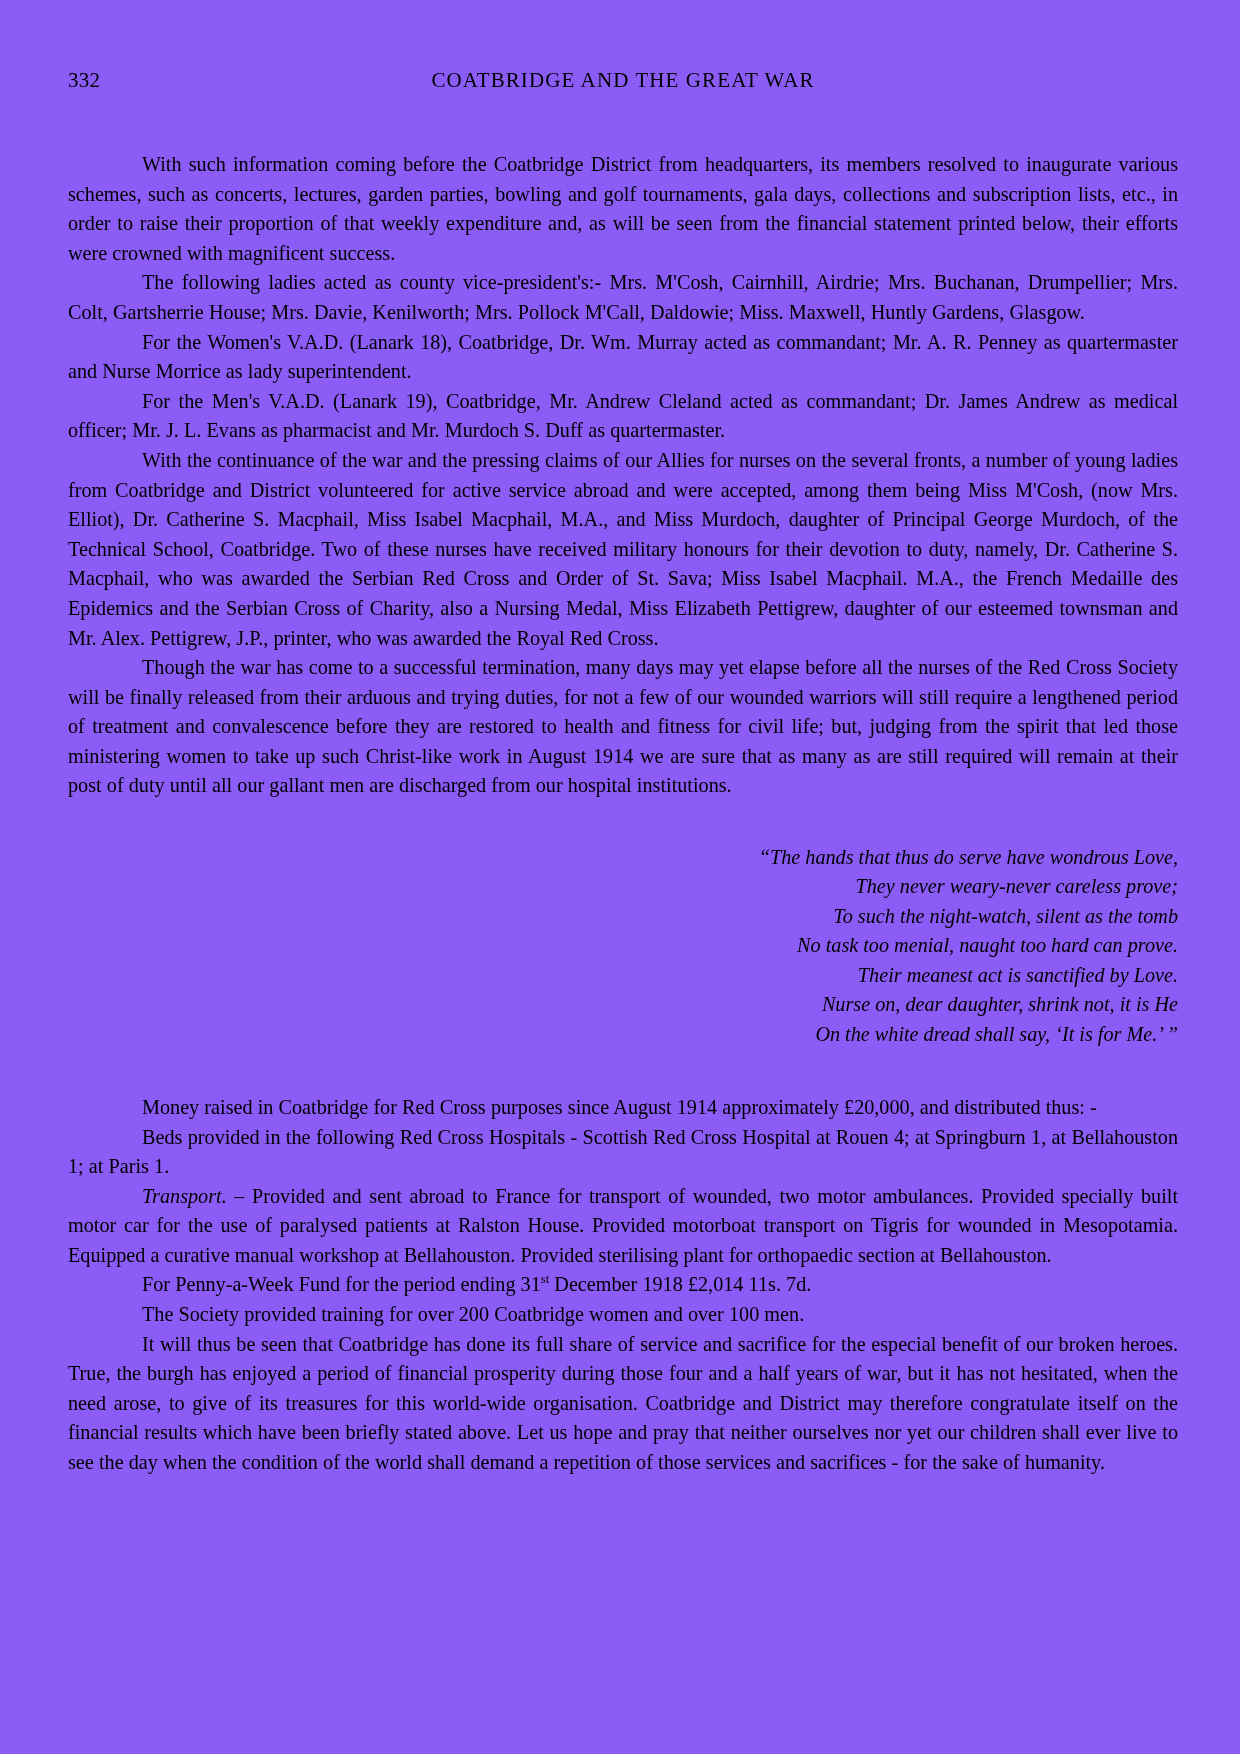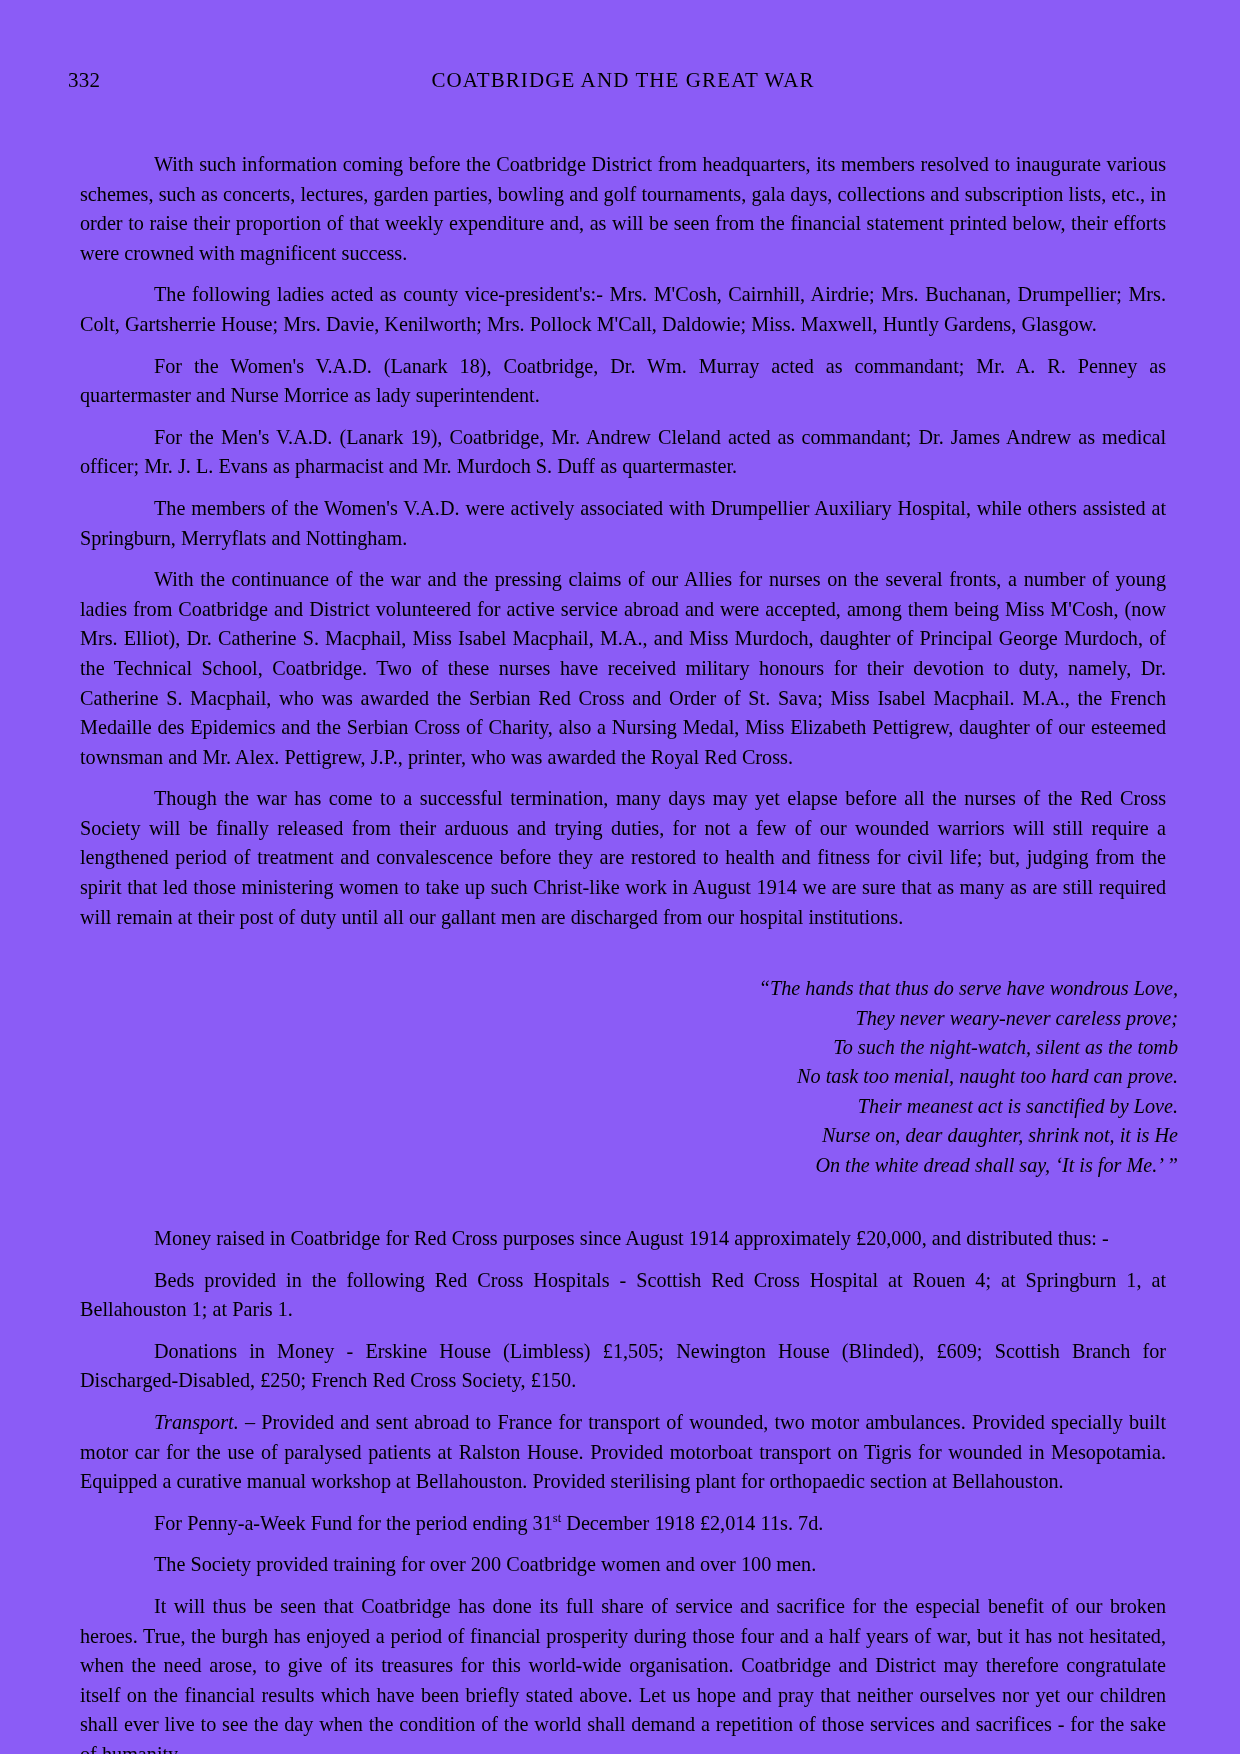--- a/index.html
+++ b/index.html
@@ -38,21 +38,21 @@
     text-align: center;
     font-size: 21px;
     letter-spacing: 1.1px;
     padding-right: 72px;
     white-space: nowrap;
   }
   .body-col {
     width: 1110px;
   }
   p.para {
-    margin: 12px;
+    margin: 0;
     font-size: 20.2px;
     line-height: 29.6px;
     text-align: justify;
     text-indent: 74px;
     hyphens: none;
     word-spacing: 0.1px;
   }
   .italic-lead {
     font-style: italic;
   }
@@ -84,39 +84,37 @@
     <div class="folio">332</div>
     <div class="head-title">COATBRIDGE AND THE GREAT WAR</div>
   </div>
 
   <div class="body-col">
 
     <p class="para">With such information coming before the Coatbridge District from headquarters, its members resolved to inaugurate various schemes, such as concerts, lectures, garden parties, bowling and golf tournaments, gala days, collections and subscription lists, etc., in order to raise their proportion of that weekly expenditure and, as will be seen from the financial statement printed below, their efforts were crowned with magnificent success.</p>
     <p class="para">The following ladies acted as county vice-president's:- Mrs. M'Cosh, Cairnhill, Airdrie; Mrs. Buchanan, Drumpellier; Mrs. Colt, Gartsherrie House; Mrs. Davie, Kenilworth; Mrs. Pollock M'Call, Daldowie; Miss. Maxwell, Huntly Gardens, Glasgow.</p>
     <p class="para">For the Women's V.A.D. (Lanark 18), Coatbridge, Dr. Wm. Murray acted as commandant; Mr. A. R. Penney as quartermaster and Nurse Morrice as lady superintendent.</p>
     <p class="para">For the Men's V.A.D. (Lanark 19), Coatbridge, Mr. Andrew Cleland acted as commandant; Dr. James Andrew as medical officer; Mr. J. L. Evans as pharmacist and Mr. Murdoch S. Duff as quartermaster.</p>
-    <p class="para">The members of the Women's V.A.D. were actively associated with Drumpellier Auxiliary Hospital, while others assisted at Springburn, Merryflats and Nottingham.</p>
     <p class="para">With the continuance of the war and the pressing claims of our Allies for nurses on the several fronts, a number of young ladies from Coatbridge and District volunteered for active service abroad and were accepted, among them being Miss M'Cosh, (now Mrs. Elliot), Dr. Catherine S. Macphail, Miss Isabel Macphail, M.A., and Miss Murdoch, daughter of Principal George Murdoch, of the Technical School, Coatbridge.  Two of these nurses have received military honours for their devotion to duty, namely, Dr. Catherine S. Macphail, who was awarded the Serbian Red Cross and Order of St. Sava; Miss Isabel Macphail. M.A., the French Medaille des Epidemics and the Serbian Cross of Charity, also a Nursing Medal, Miss Elizabeth Pettigrew, daughter of our esteemed townsman and Mr. Alex. Pettigrew, J.P., printer, who was awarded the Royal Red Cross.</p>
     <p class="para">Though the war has come to a successful termination, many days may yet elapse before all the nurses of the Red Cross Society will be finally released from their arduous and trying duties, for not a few of our wounded warriors will still require a lengthened period of treatment and convalescence before they are restored to health and fitness for civil life; but, judging from the spirit that led those ministering women to take up such Christ-like work in August 1914 we are sure that as many as are still required will remain at their post of duty until all our gallant men are discharged from our hospital institutions.</p>
 
     <div class="poem">
       <div class="poem-spacer-top"></div>
       <span class="verse-line">“The hands that thus do serve have wondrous Love,</span>
       <span class="verse-line">They never weary-never careless prove;</span>
       <span class="verse-line">To such the night-watch, silent as the tomb</span>
       <span class="verse-line">No task too menial, naught too hard can prove.</span>
       <span class="verse-line">Their meanest act is sanctified by Love.</span>
       <span class="verse-line">Nurse on, dear daughter, shrink not, it is He</span>
       <span class="verse-line">On the white dread shall say, ‘It is for Me.’ ”</span>
       <div class="poem-spacer-bottom"></div>
     </div>
 
     <p class="para">Money raised in Coatbridge for Red Cross purposes since August 1914 approximately £20,000, and distributed thus: -</p>
     <p class="para">Beds provided in the following Red Cross Hospitals - Scottish Red Cross Hospital at Rouen 4; at Springburn 1, at Bellahouston 1; at Paris 1.</p>
-    <p class="para">Donations in Money - Erskine House (Limbless) £1,505; Newington House (Blinded), £609; Scottish Branch for Discharged-Disabled, £250; French Red Cross Society, £150.</p>
 
     <p class="para"><span class="italic-lead">Transport.</span><span> – Provided and sent abroad to France for transport of wounded, two motor ambulances.  Provided specially built motor car for the use of paralysed patients at Ralston House.  Provided motorboat transport on Tigris for wounded in Mesopotamia.  Equipped a curative manual workshop at Bellahouston.  Provided sterilising plant for orthopaedic section at Bellahouston.</span></p>
 
     <p class="para"><span>For Penny-a-Week Fund for the period ending 31</span><sup class="ordinal">st</sup><span> December 1918 £2,014 11s. 7d.</span></p>
 
     <p class="para">The Society provided training for over 200 Coatbridge women and over 100 men.</p>
     <p class="para">It will thus be seen that Coatbridge has done its full share of service and sacrifice for the especial benefit of our broken heroes.  True, the burgh has enjoyed a period of financial prosperity during those four and a half years of war, but it has not hesitated, when the need arose, to give of its treasures for this world-wide organisation.  Coatbridge and District may therefore congratulate itself on the financial results which have been briefly stated above.  Let us hope and pray that neither ourselves nor yet our children shall ever live to see the day when the condition of the world shall demand a repetition of those services and sacrifices - for the sake of humanity.</p>
 
   </div>
 </div>

